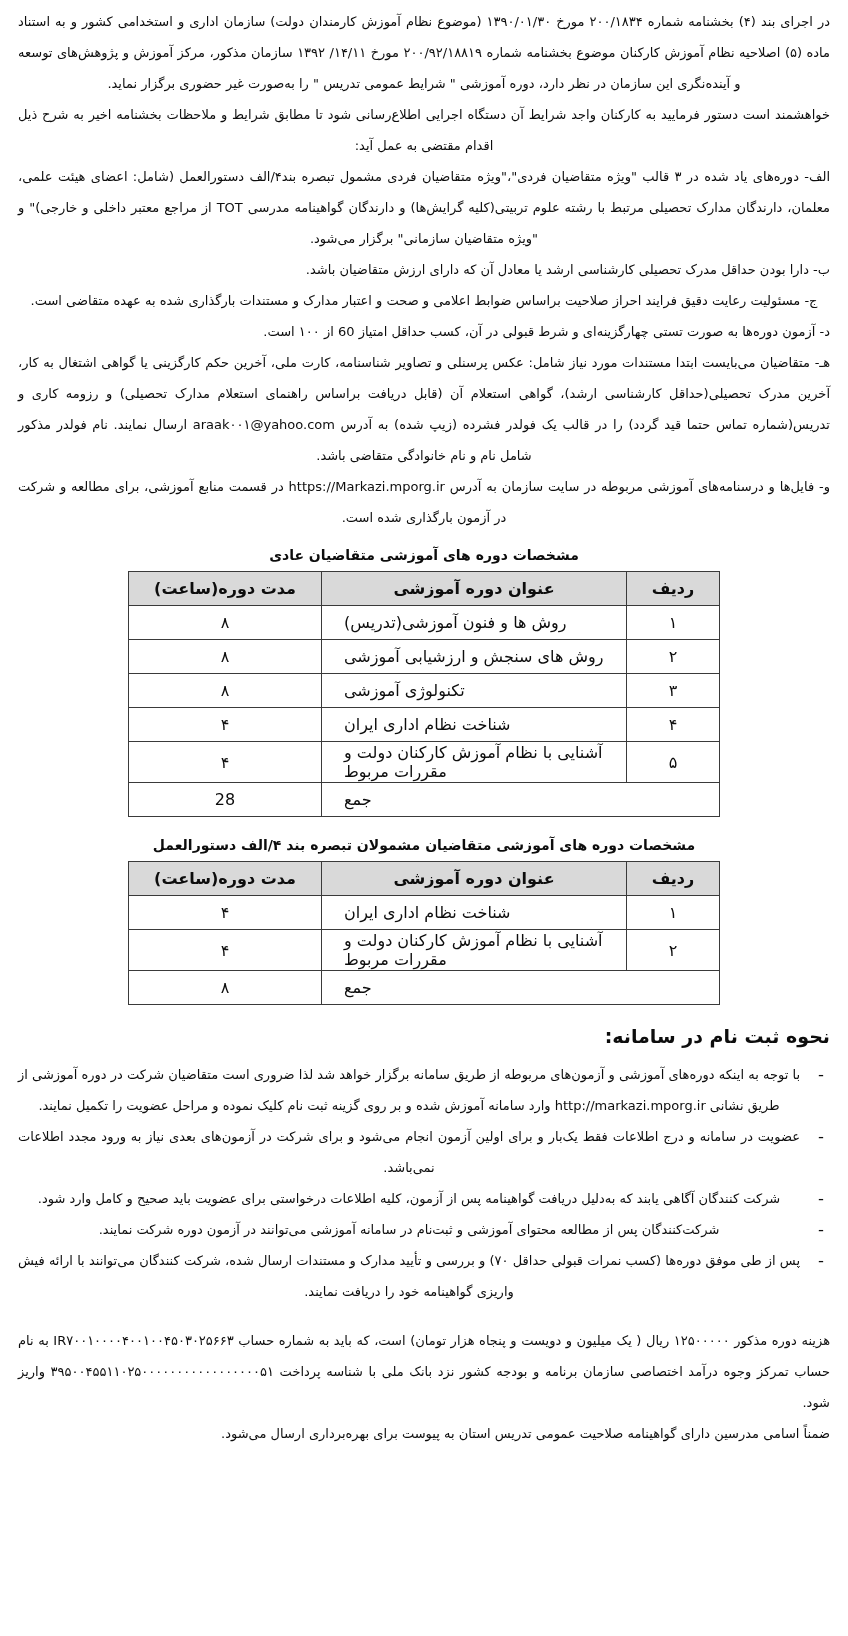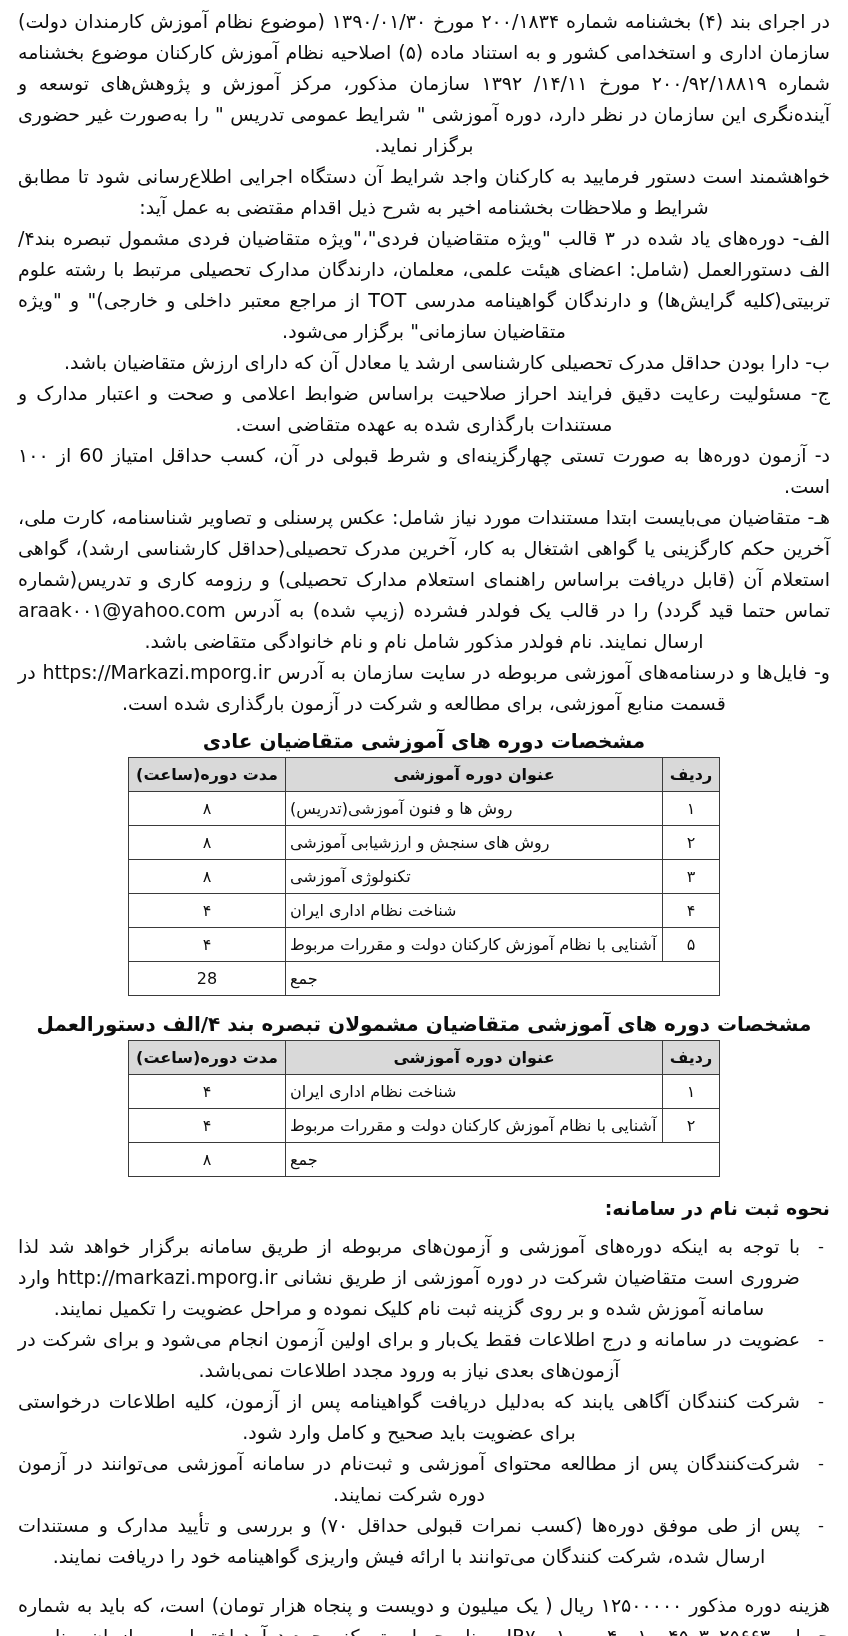--- a/index.html
+++ b/index.html
@@ -16,48 +16,48 @@
     direction: rtl;
   }
   .page {
     box-sizing: border-box;
     width: 848px;
     min-height: 1636px;
     padding: 6px 18px 10px 18px;
   }
   p { margin: 0; }
   .body-text {
-    font-size: 19px;
+    font-size: 13px;
     line-height: 31px;
     text-align: justify;
   }
   
   .last-center { text-align-last: center; }
   
   .last-right  { text-align-last: right; }
 
   .table-block { margin: 8px 0 14px 0; }
   .table-title {
     text-align: center;
     font-weight: bold;
-    font-size: 20px;
+    font-size: 14px;
     line-height: 28px;
     margin-bottom: 2px;
   }
   table.course-table {
     border-collapse: collapse;
     margin: 0 auto;
     width: 592px;
     table-layout: fixed;
     font-size: 16px;
   }
   table.course-table td {
     border: 1.6px solid #3a3a3a;
     height: 31px;
-    padding: 1px 4px;
+    padding: 1px 22px;
     vertical-align: middle;
   }
   table.course-table tr.head td {
     background: #d9d9d9;
     font-weight: bold;
     text-align: center;
   }
   td.c-row   { width: 48px;  text-align: center; }
   td.c-course{ text-align: left; }
   td.c-dur   { width: 148px; text-align: center; }

